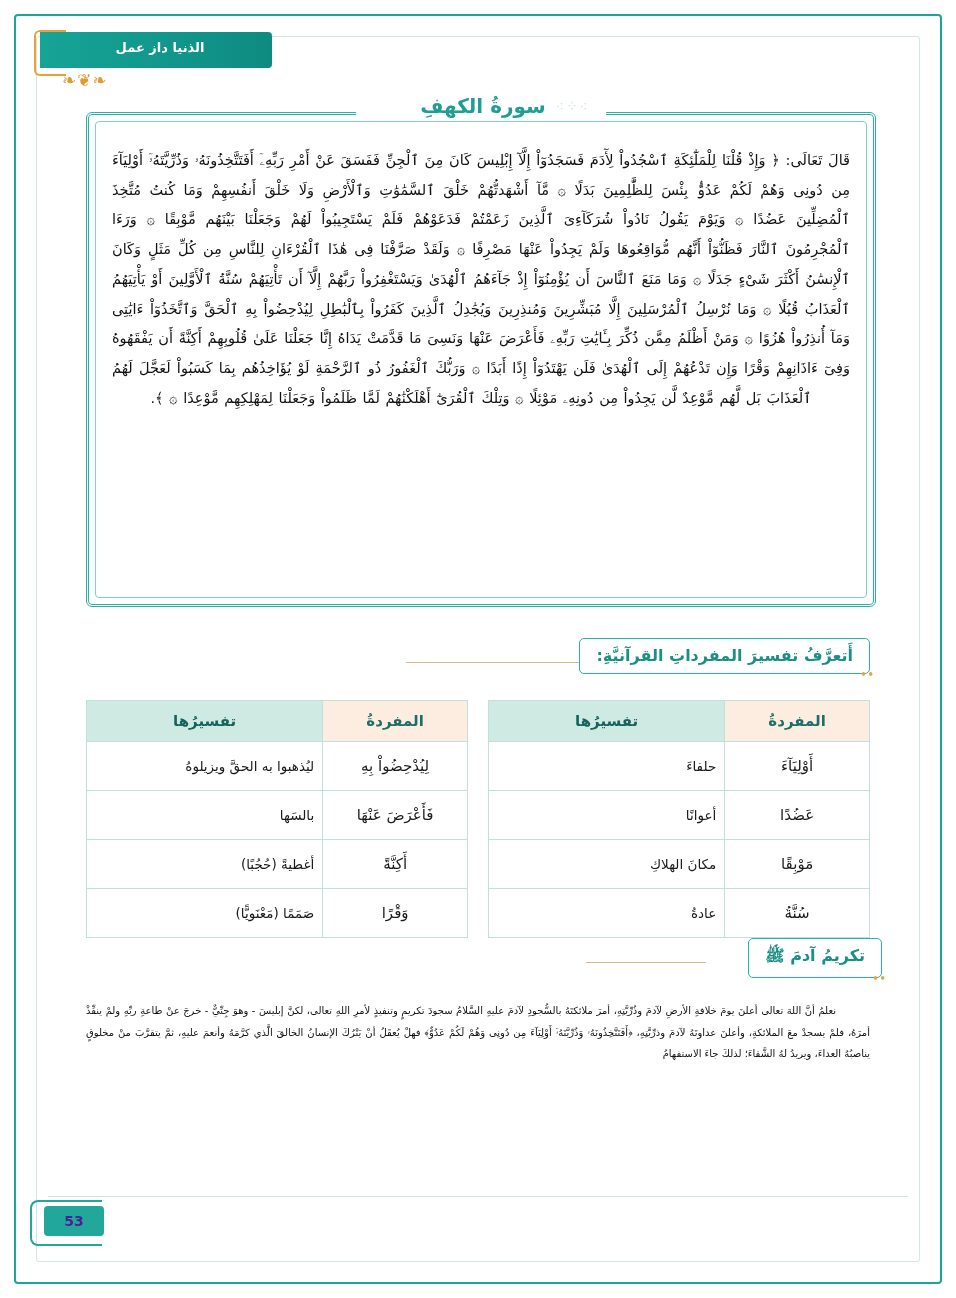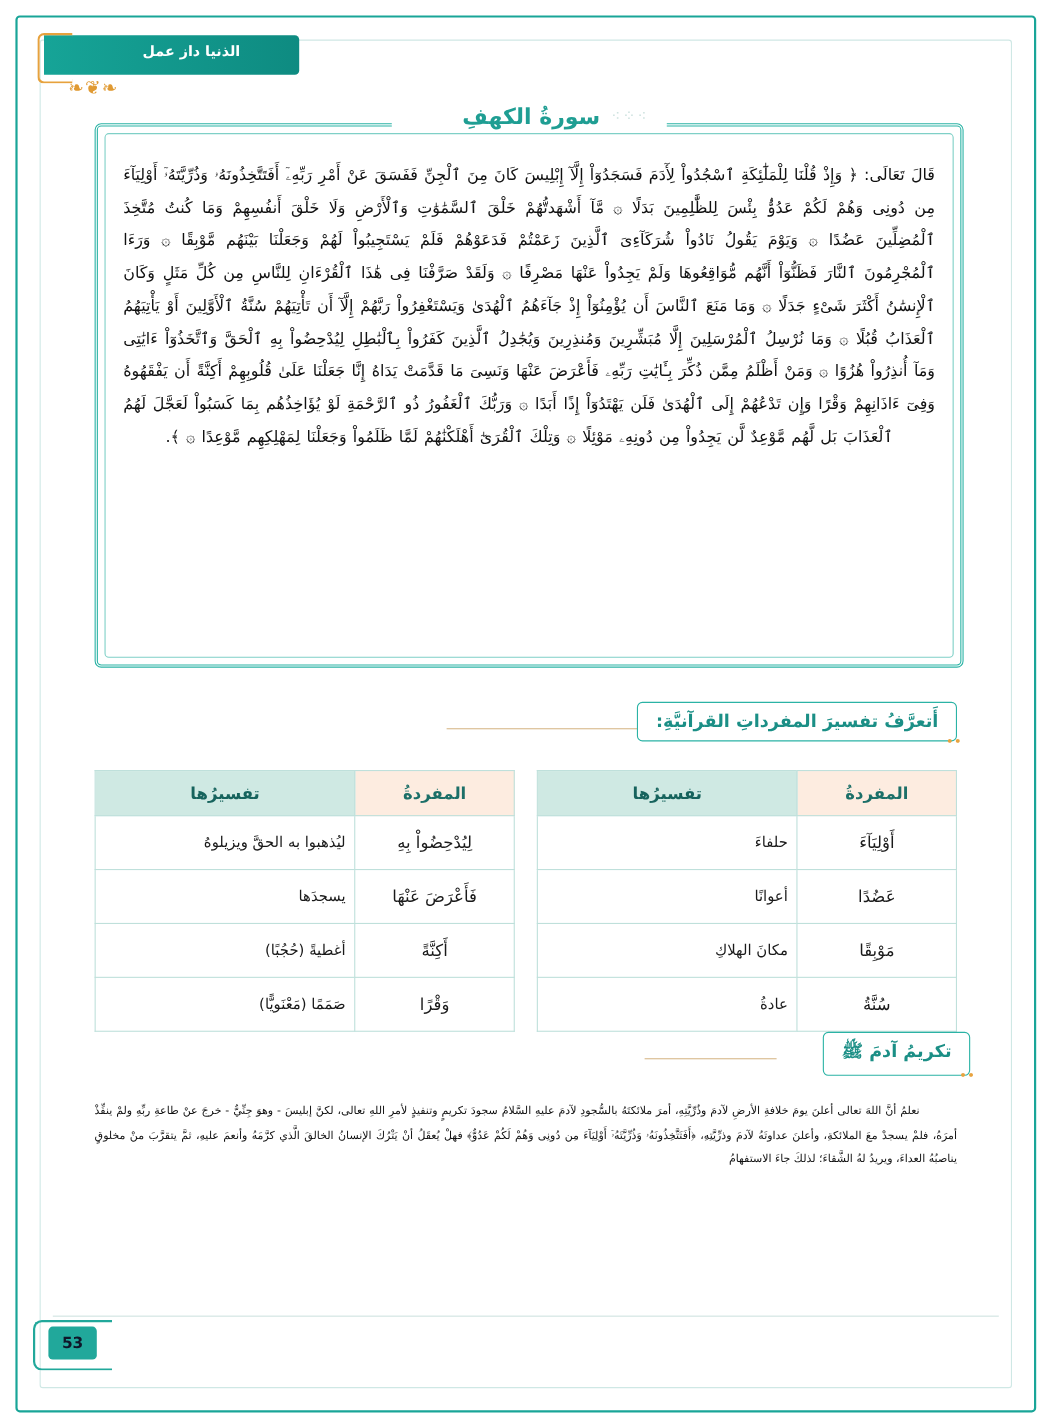--- a/index.html
+++ b/index.html
@@ -41,21 +41,21 @@
     left: 40px;
     top: 32px;
     width: 232px;
     height: 36px;
     background: linear-gradient(270deg, #0e8b81 0%, #16a497 100%);
     border-top-right-radius: 4px;
     border-bottom-right-radius: 4px;
   }
   .header-title {
     position: absolute;
-    left: 74px;
+    left: 60px;
     top: 40px;
     width: 200px;
     text-align: center;
     color: #ffffff;
     font-size: 13px;
     font-weight: bold;
     direction: rtl;
   }
   .corner-orn {
     position: absolute;
@@ -233,25 +233,25 @@
     left: 48px;
     right: 48px;
     top: 1196px;
     height: 1px;
     background: #cfe3e0;
   }
   .page-num {
     position: absolute;
     left: 44px;
     top: 1206px;
-    width: 44px;
+    width: 60px;
     height: 30px;
     background: #21a89b;
     border-radius: 4px;
-    color: #0f172a;
+    color: #4c1d95;
     font-size: 14px;
     font-weight: bold;
     display: flex;
     align-items: center;
     justify-content: center;
   }
   .footer-curve {
     position: absolute;
     left: 30px;
     top: 1200px;
@@ -326,21 +326,21 @@
       <th class="h-mean">تفسيرُها</th>
     </tr>
   </thead>
   <tbody>
     <tr>
       <td class="word">لِيُدْحِضُواْ بِهِ</td>
       <td class="mean">ليُذهبوا به الحقَّ ويزيلوهُ</td>
     </tr>
     <tr>
       <td class="word">فَأَعْرَضَ عَنْهَا</td>
-      <td class="mean">يسجدَها</td>
+      <td class="mean">بالسَها</td>
     </tr>
     <tr>
       <td class="word">أَكِنَّةً</td>
       <td class="mean">أغطيةً (حُجُبًا)</td>
     </tr>
     <tr>
       <td class="word">وَقْرًا</td>
       <td class="mean">صَمَمًا (مَعْنَويًّا)</td>
     </tr>
   </tbody>

